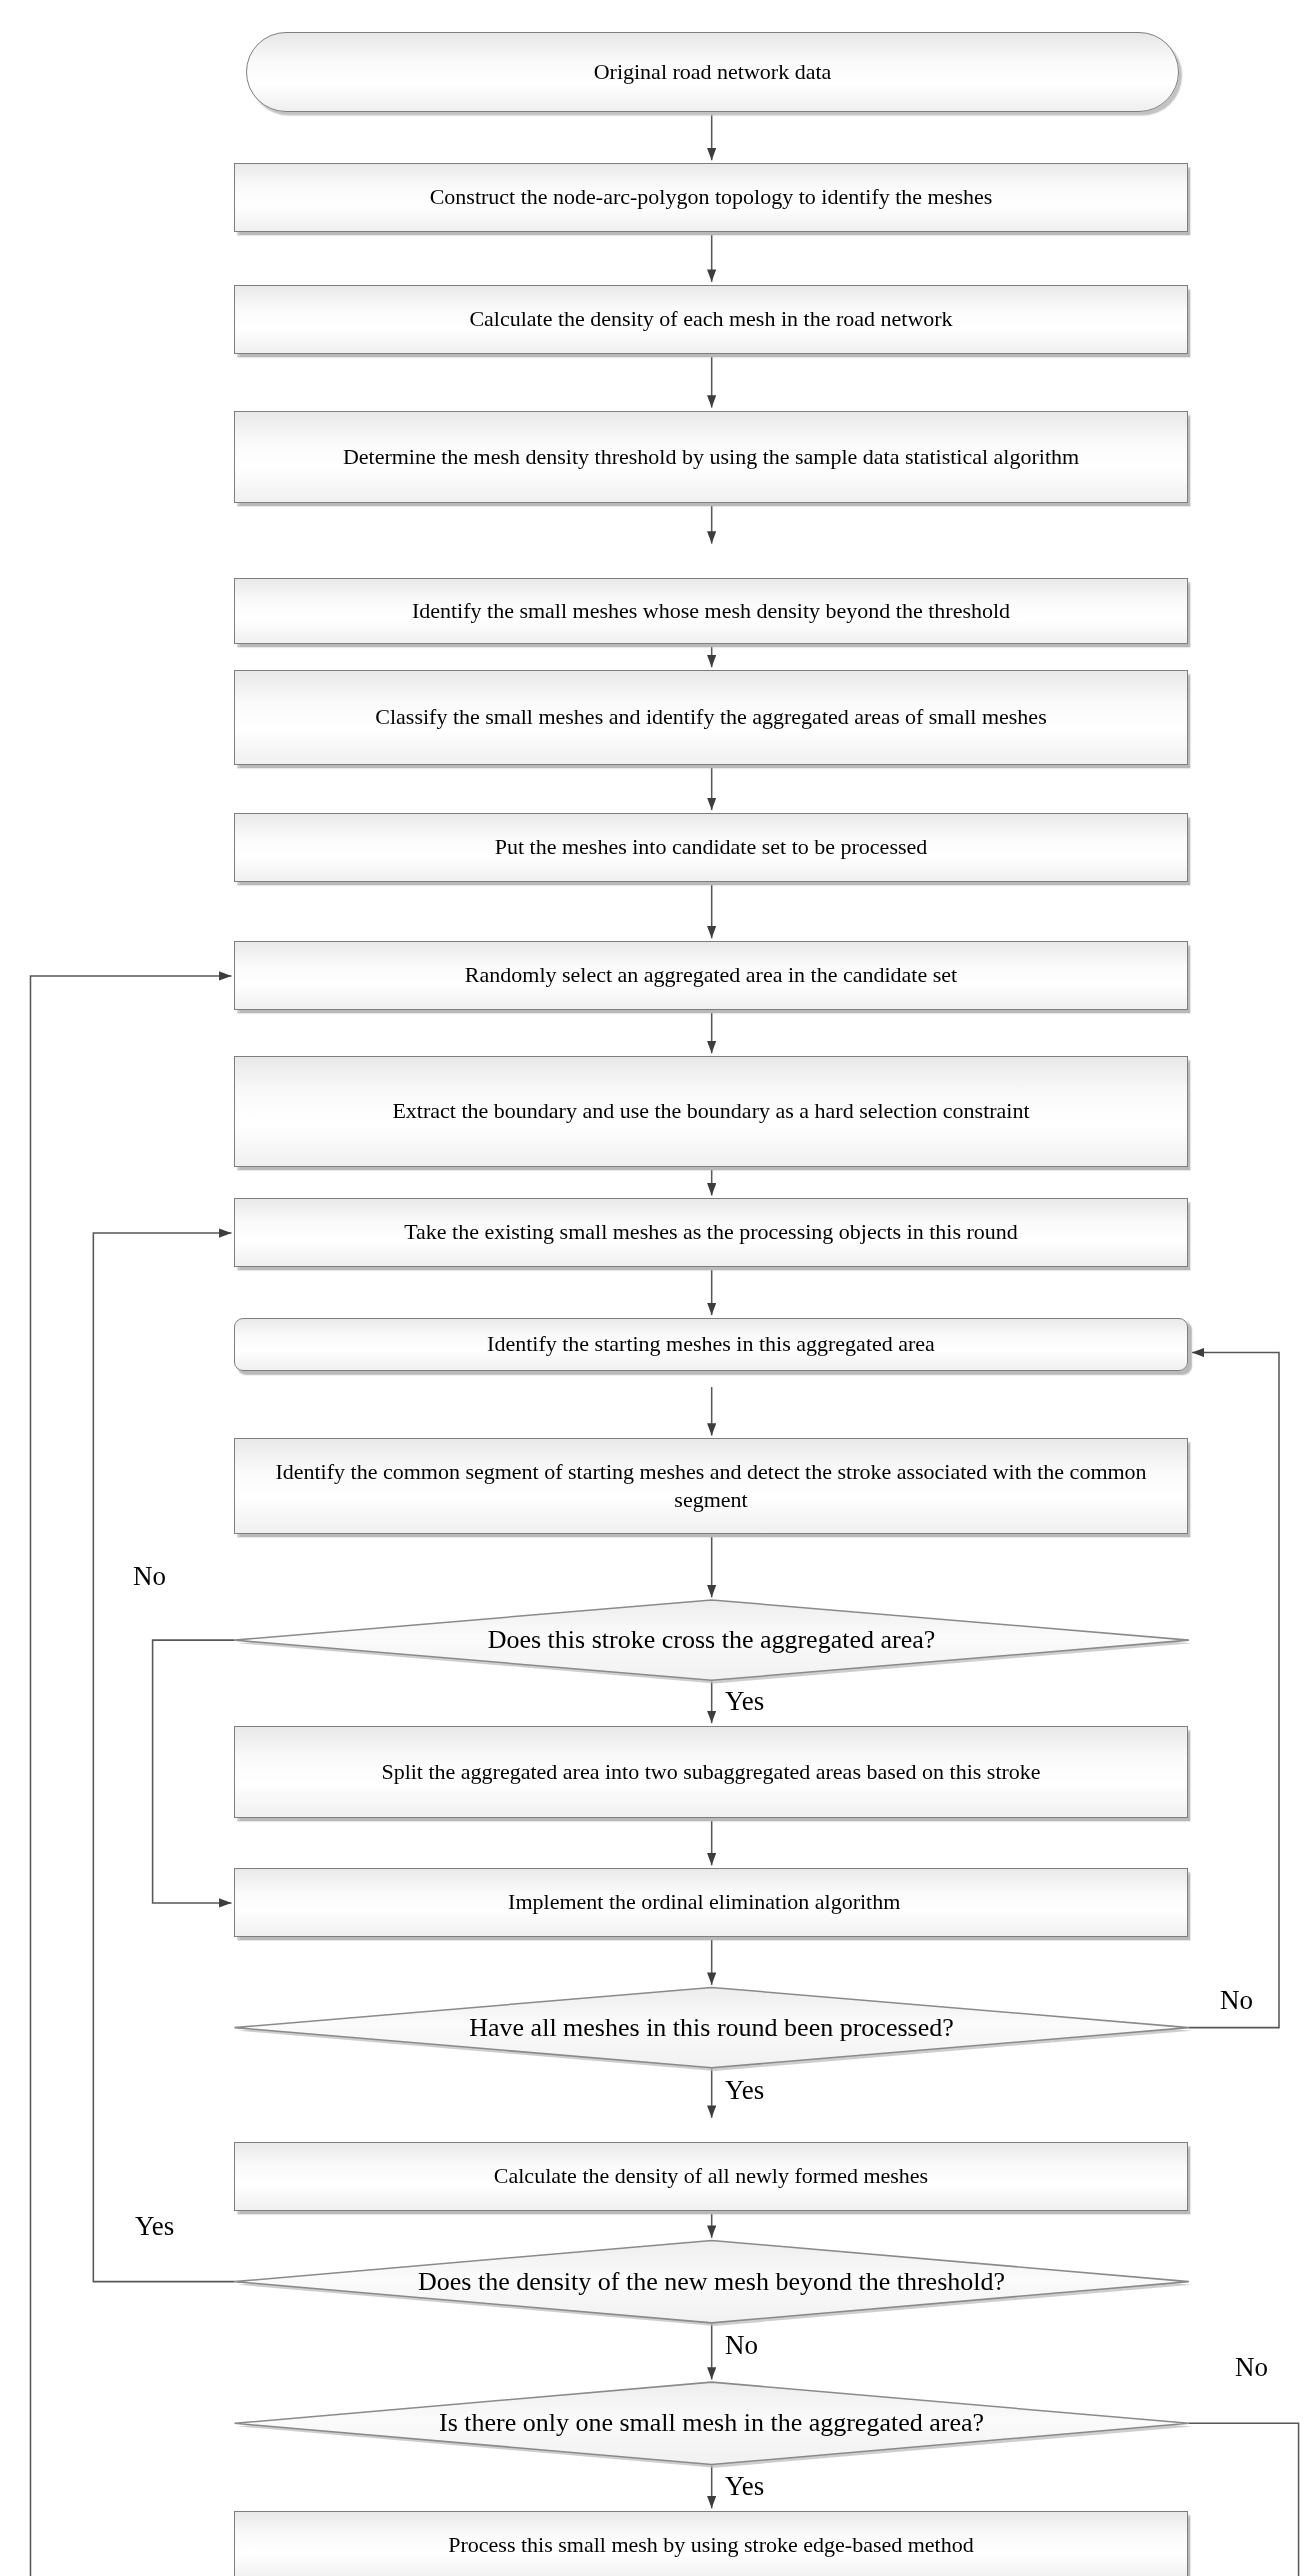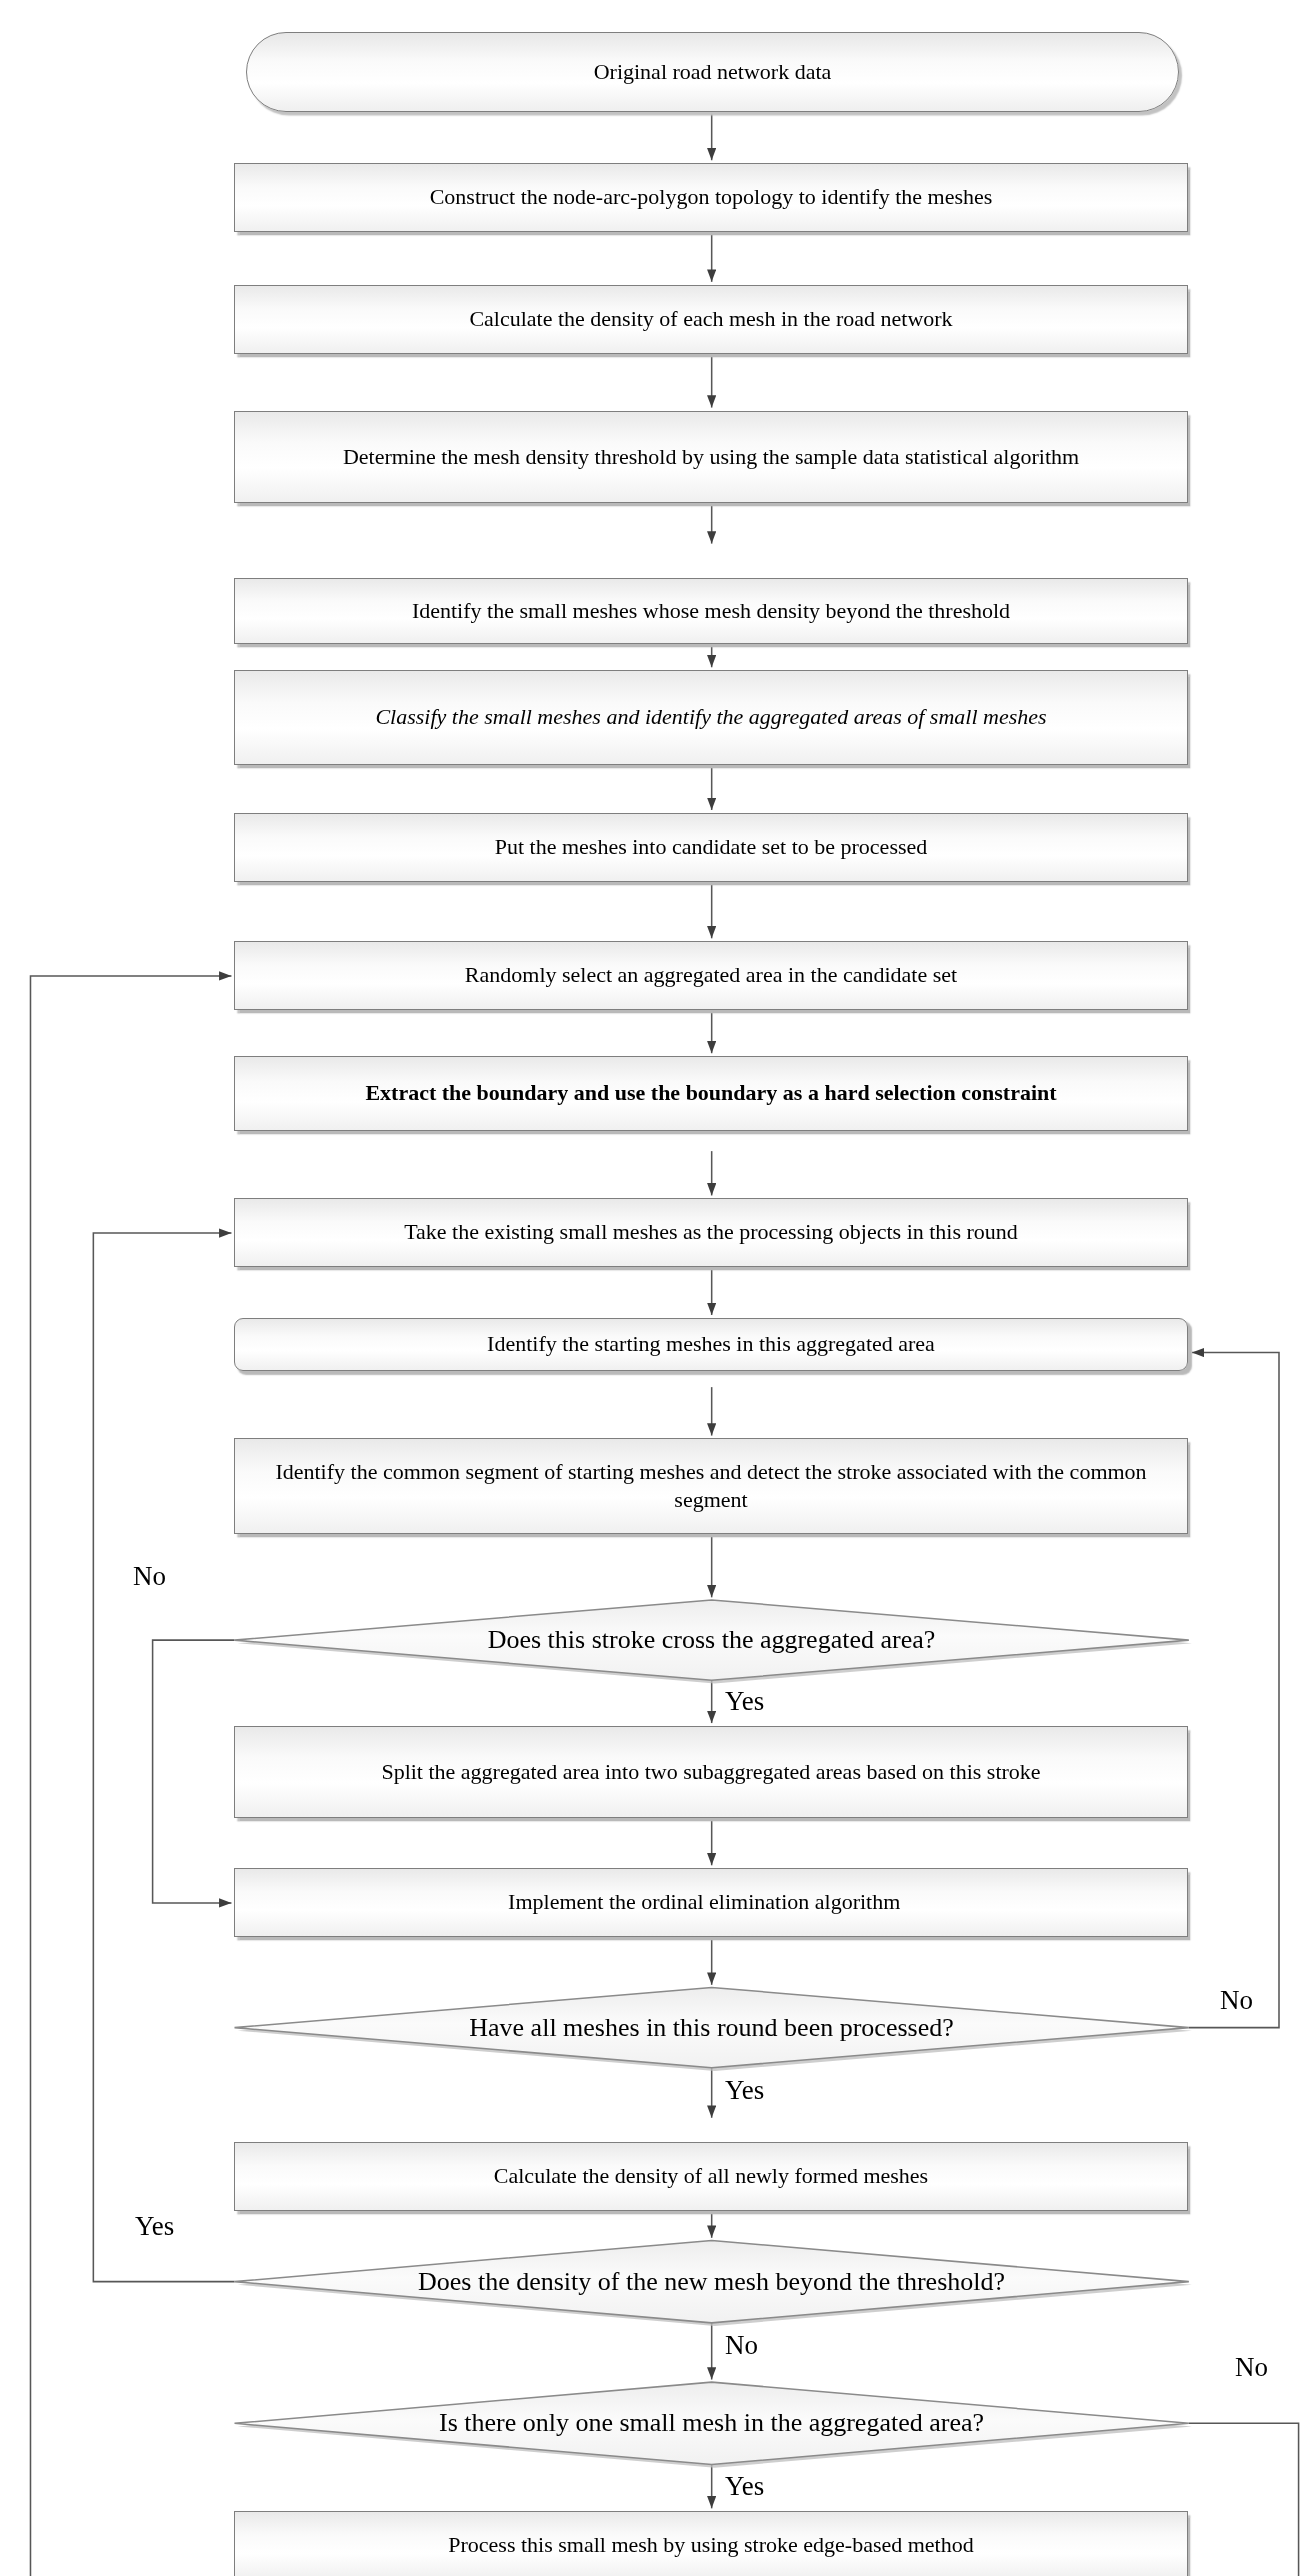--- a/index.html
+++ b/index.html
@@ -82,27 +82,27 @@
   <div class="node terminator" style="top:32px;height:80px;">Original road network data</div>
 
   <div class="node process" style="top:163px;height:69px;">Construct the node-arc-polygon topology to identify the meshes</div>
 
   <div class="node process" style="top:285px;height:69px;">Calculate the density of each mesh in the road network</div>
 
   <div class="node process" style="top:411px;height:92px;">Determine the mesh density threshold by using the sample data statistical algorithm</div>
 
   <div class="node process" style="top:578px;height:66px;">Identify the small meshes whose mesh density beyond the threshold</div>
 
-  <div class="node process" style="top:670px;height:95px;font-style:italic;">Classify the small meshes and identify the aggregated areas of small meshes</div>
+  <div class="node process" style="top:670px;height:95px;">Classify the small meshes and identify the aggregated areas of small meshes</div>
 
   <div class="node process" style="top:813px;height:69px;">Put the meshes into candidate set to be processed</div>
 
   <div class="node process" style="top:941px;height:69px;">Randomly select an aggregated area in the candidate set</div>
 
-  <div class="node process" style="top:1056px;height:75px;font-weight:bold;">Extract the boundary and use the boundary as a hard selection constraint</div>
+  <div class="node process" style="top:1056px;height:111px;">Extract the boundary and use the boundary as a hard selection constraint</div>
 
   <div class="node process" style="top:1198px;height:69px;">Take the existing small meshes as the processing objects in this round</div>
 
   <div class="node process" style="top:1318px;height:53px;border-radius:9px;">Identify the starting meshes in this aggregated area</div>
 
   <div class="node process" style="top:1438px;height:96px;">Identify the common segment of starting meshes and detect the stroke associated with the common segment</div>
 
   <div class="diamond-label" style="top:1618px;">Does this stroke cross the aggregated area?</div>
 
   <div class="node process" style="top:1726px;height:92px;">Split the aggregated area into two subaggregated areas based on this stroke</div>

